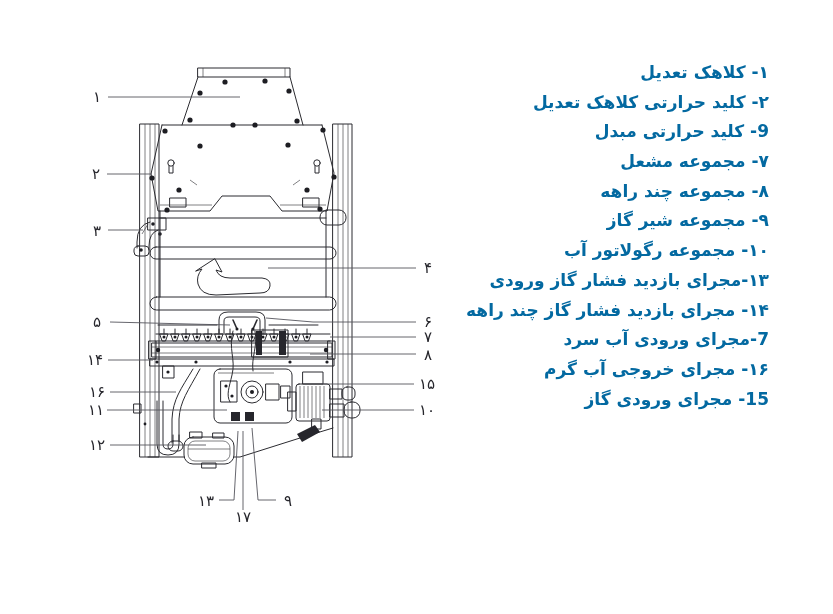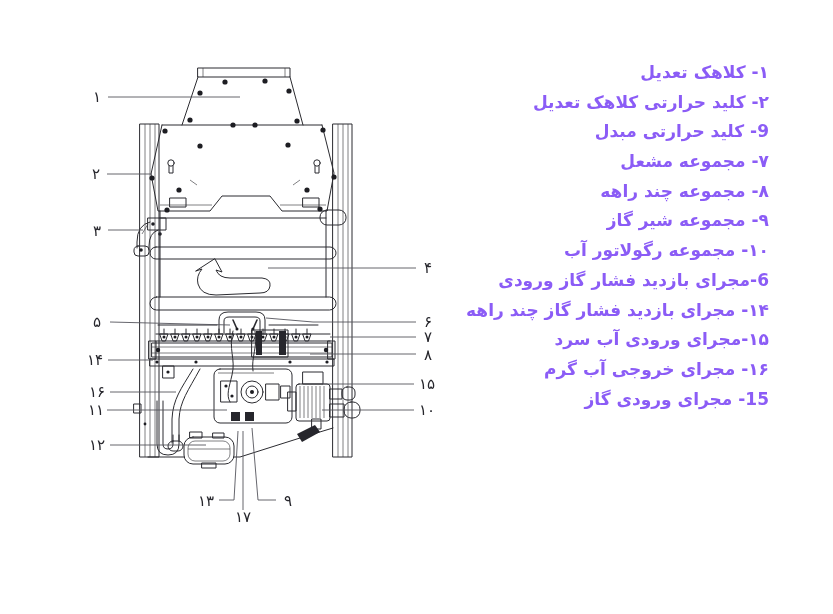--- a/index.html
+++ b/index.html
@@ -7,21 +7,21 @@
         font-family:"DejaVu Sans",sans-serif;}
   #diagram-svg{position:absolute;left:0;top:0;}
   .ln{stroke:#2b2b30;stroke-width:1;fill:none;stroke-linejoin:round;stroke-linecap:round;}
   .ln2{stroke:#2b2b30;stroke-width:1.6;fill:none;stroke-linejoin:round;stroke-linecap:round;}
   .thin{stroke:#3a3a40;stroke-width:.65;fill:none;}
   .ld{stroke:#55555c;stroke-width:.9;fill:none;}
   .scr{fill:#1d1d22;stroke:none;}
   .blk{fill:#26262c;stroke:none;}
   .num{font-family:"DejaVu Sans",sans-serif;font-size:15px;fill:#26262c;}
   .parts-list{position:absolute;top:58px;right:64px;width:330px;direction:rtl;text-align:right;
-              color:#8b5cf6;font-size:17px;font-weight:600;line-height:29.7px;white-space:nowrap;}
+              color:#0369a1;font-size:17px;font-weight:600;line-height:29.7px;white-space:nowrap;}
   .pl-line{height:29.7px;}
 </style>
 </head>
 <body>
 
 <div id="page">
 
   <svg id="diagram-svg" width="520" height="614" viewBox="0 0 520 614">
 
     <g>
@@ -236,20 +236,20 @@
   </svg>
 
   <div class="parts-list">
     <div class="pl-line">۱- کلاهک تعدیل</div>
     <div class="pl-line">۲- کلید حرارتی کلاهک تعدیل</div>
     <div class="pl-line">9- کلید حرارتی مبدل</div>
     <div class="pl-line">۷- مجموعه مشعل</div>
     <div class="pl-line">۸- مجموعه چند راهه</div>
     <div class="pl-line">۹- مجموعه شیر گاز</div>
     <div class="pl-line">۱۰- مجموعه رگولاتور آب</div>
-    <div class="pl-line">6-مجرای بازدید فشار گاز ورودی</div>
+    <div class="pl-line">۱۳-مجرای بازدید فشار گاز ورودی</div>
     <div class="pl-line">۱۴- مجرای بازدید فشار گاز چند راهه</div>
-    <div class="pl-line">۱۵-مجرای ورودی آب سرد</div>
+    <div class="pl-line">7-مجرای ورودی آب سرد</div>
     <div class="pl-line">۱۶- مجرای خروجی آب گرم</div>
     <div class="pl-line">15- مجرای ورودی گاز</div>
   </div>
 
 </div>
 
 </body></html>

